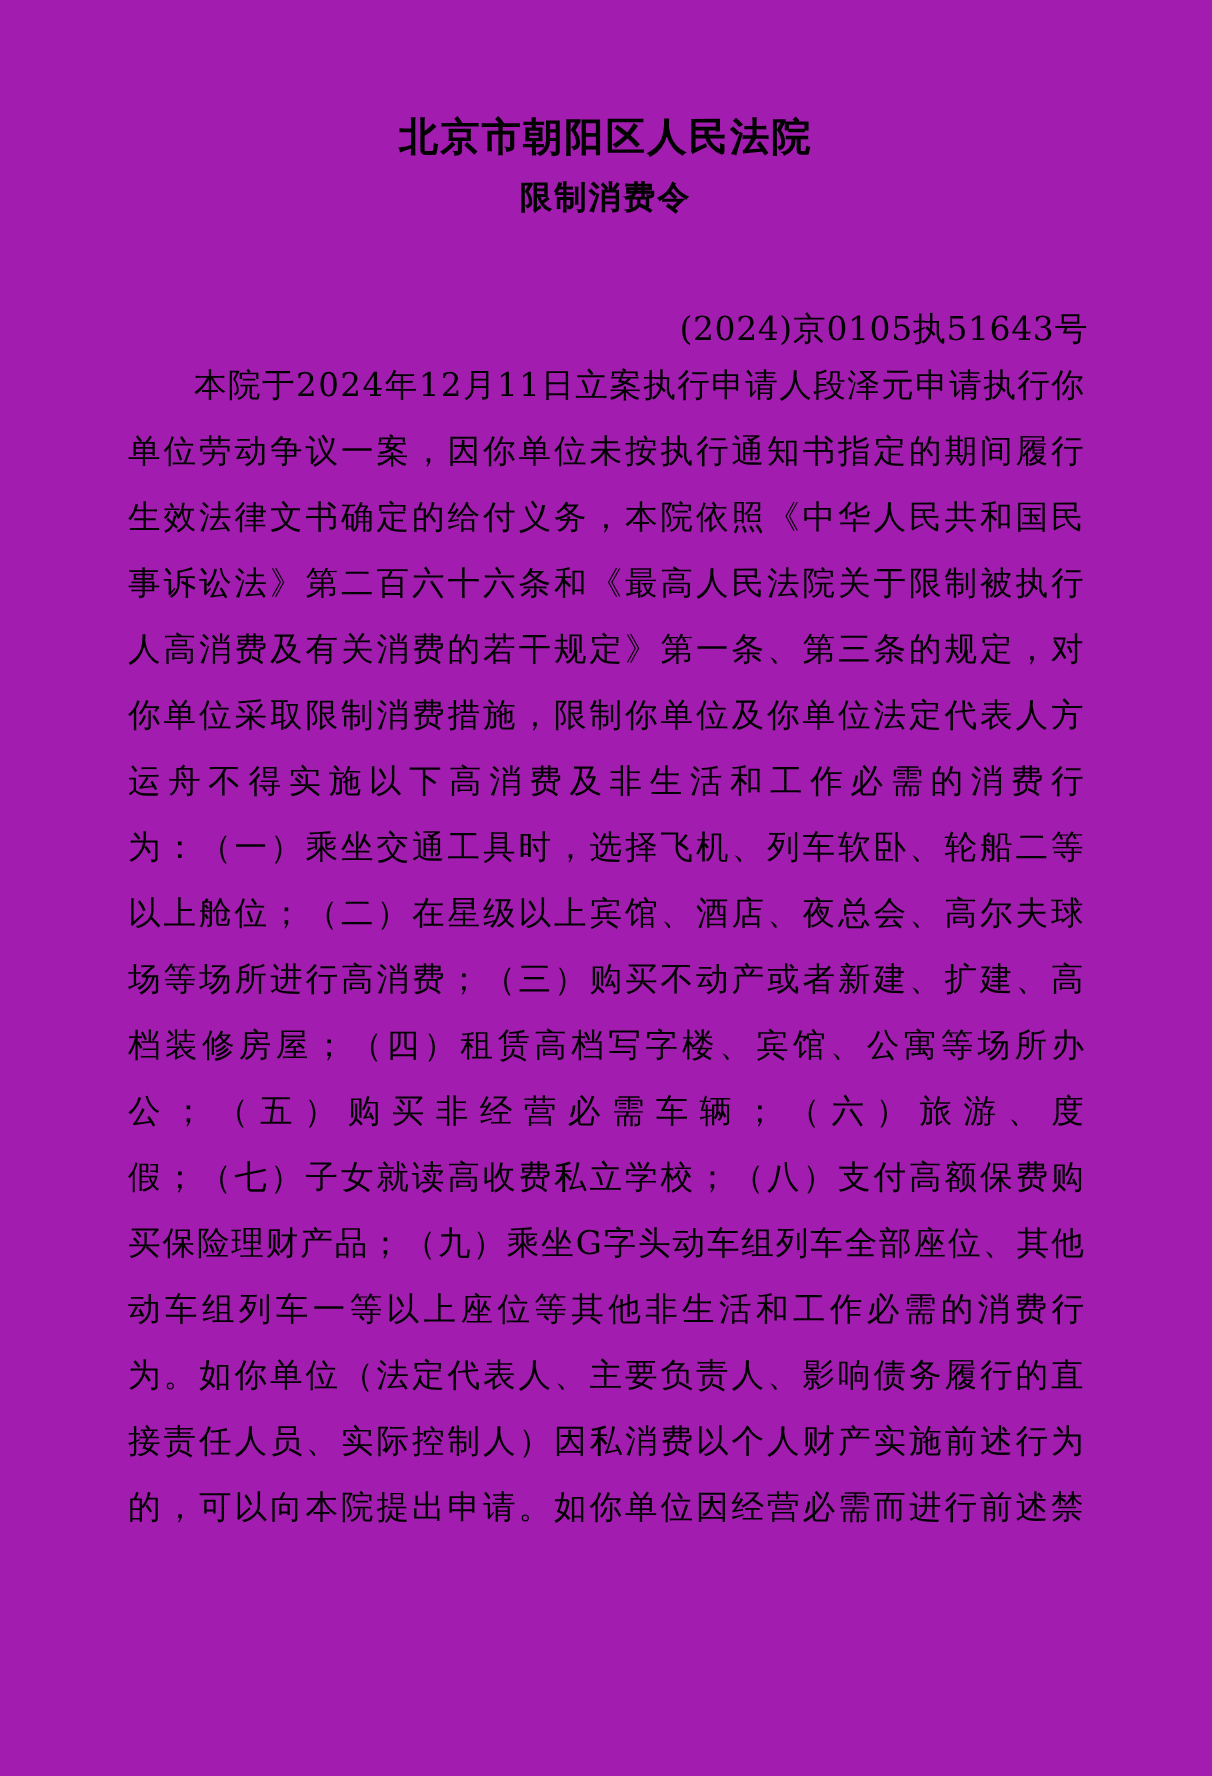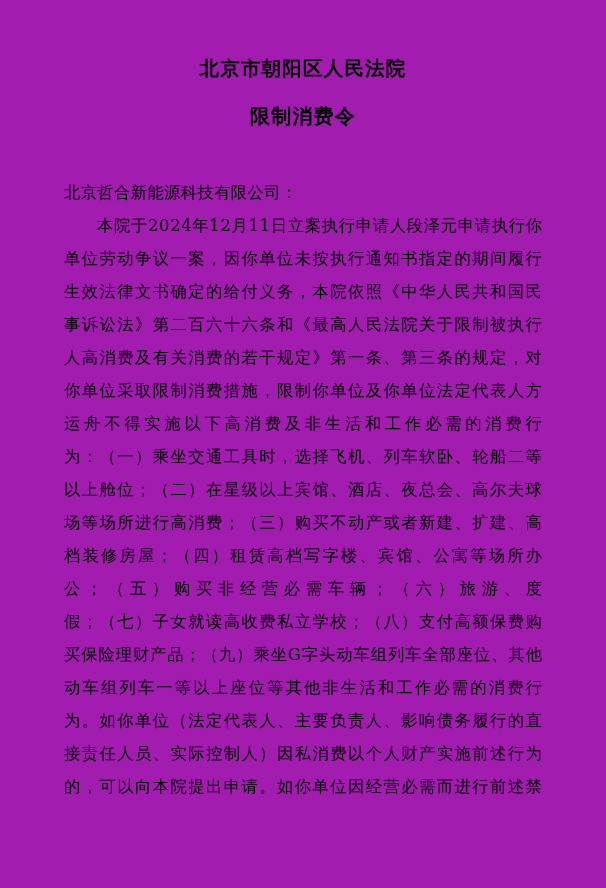--- a/index.html
+++ b/index.html
@@ -26,25 +26,25 @@
     text-align: center;
   }
   .court-name {
     font-size: 19.5px;
     font-weight: 700;
     letter-spacing: 1.2px;
     line-height: 30px;
     white-space: nowrap;
   }
   .doc-title {
-    font-size: 20px;
+    font-size: 16px;
     font-weight: 700;
     letter-spacing: 1.2px;
     line-height: 30px;
-    margin-top: 17px;
+    margin-top: 0;
     white-space: nowrap;
   }
 
   
   .case-number {
     position: absolute;
     top: 152px;
     left: 0;
     width: 606px;
     padding-right: 62px;
@@ -92,25 +92,23 @@
 </head>
 <body>
 
 <div class="page">
 
   <div class="title-block">
     <div class="court-name">北京市朝阳区人民法院</div>
     <div class="doc-title">限制消费令</div>
   </div>
 
+  <div class="case-number">(2024)京0105执51643号</div>
 
   <div class="body-block">
-    <div class="ln free">
-      <span class="recipient">北京哲合新能源科技有限公司：</span>
-    </div>
     <div id="body-lines">
         <div class="ln indented">
           <span class="ch">本</span>
           <span class="ch">院</span>
           <span class="ch">于</span>
           <span class="ch">2</span>
           <span class="ch">0</span>
           <span class="ch">2</span>
           <span class="ch">4</span>
           <span class="ch">年</span>

